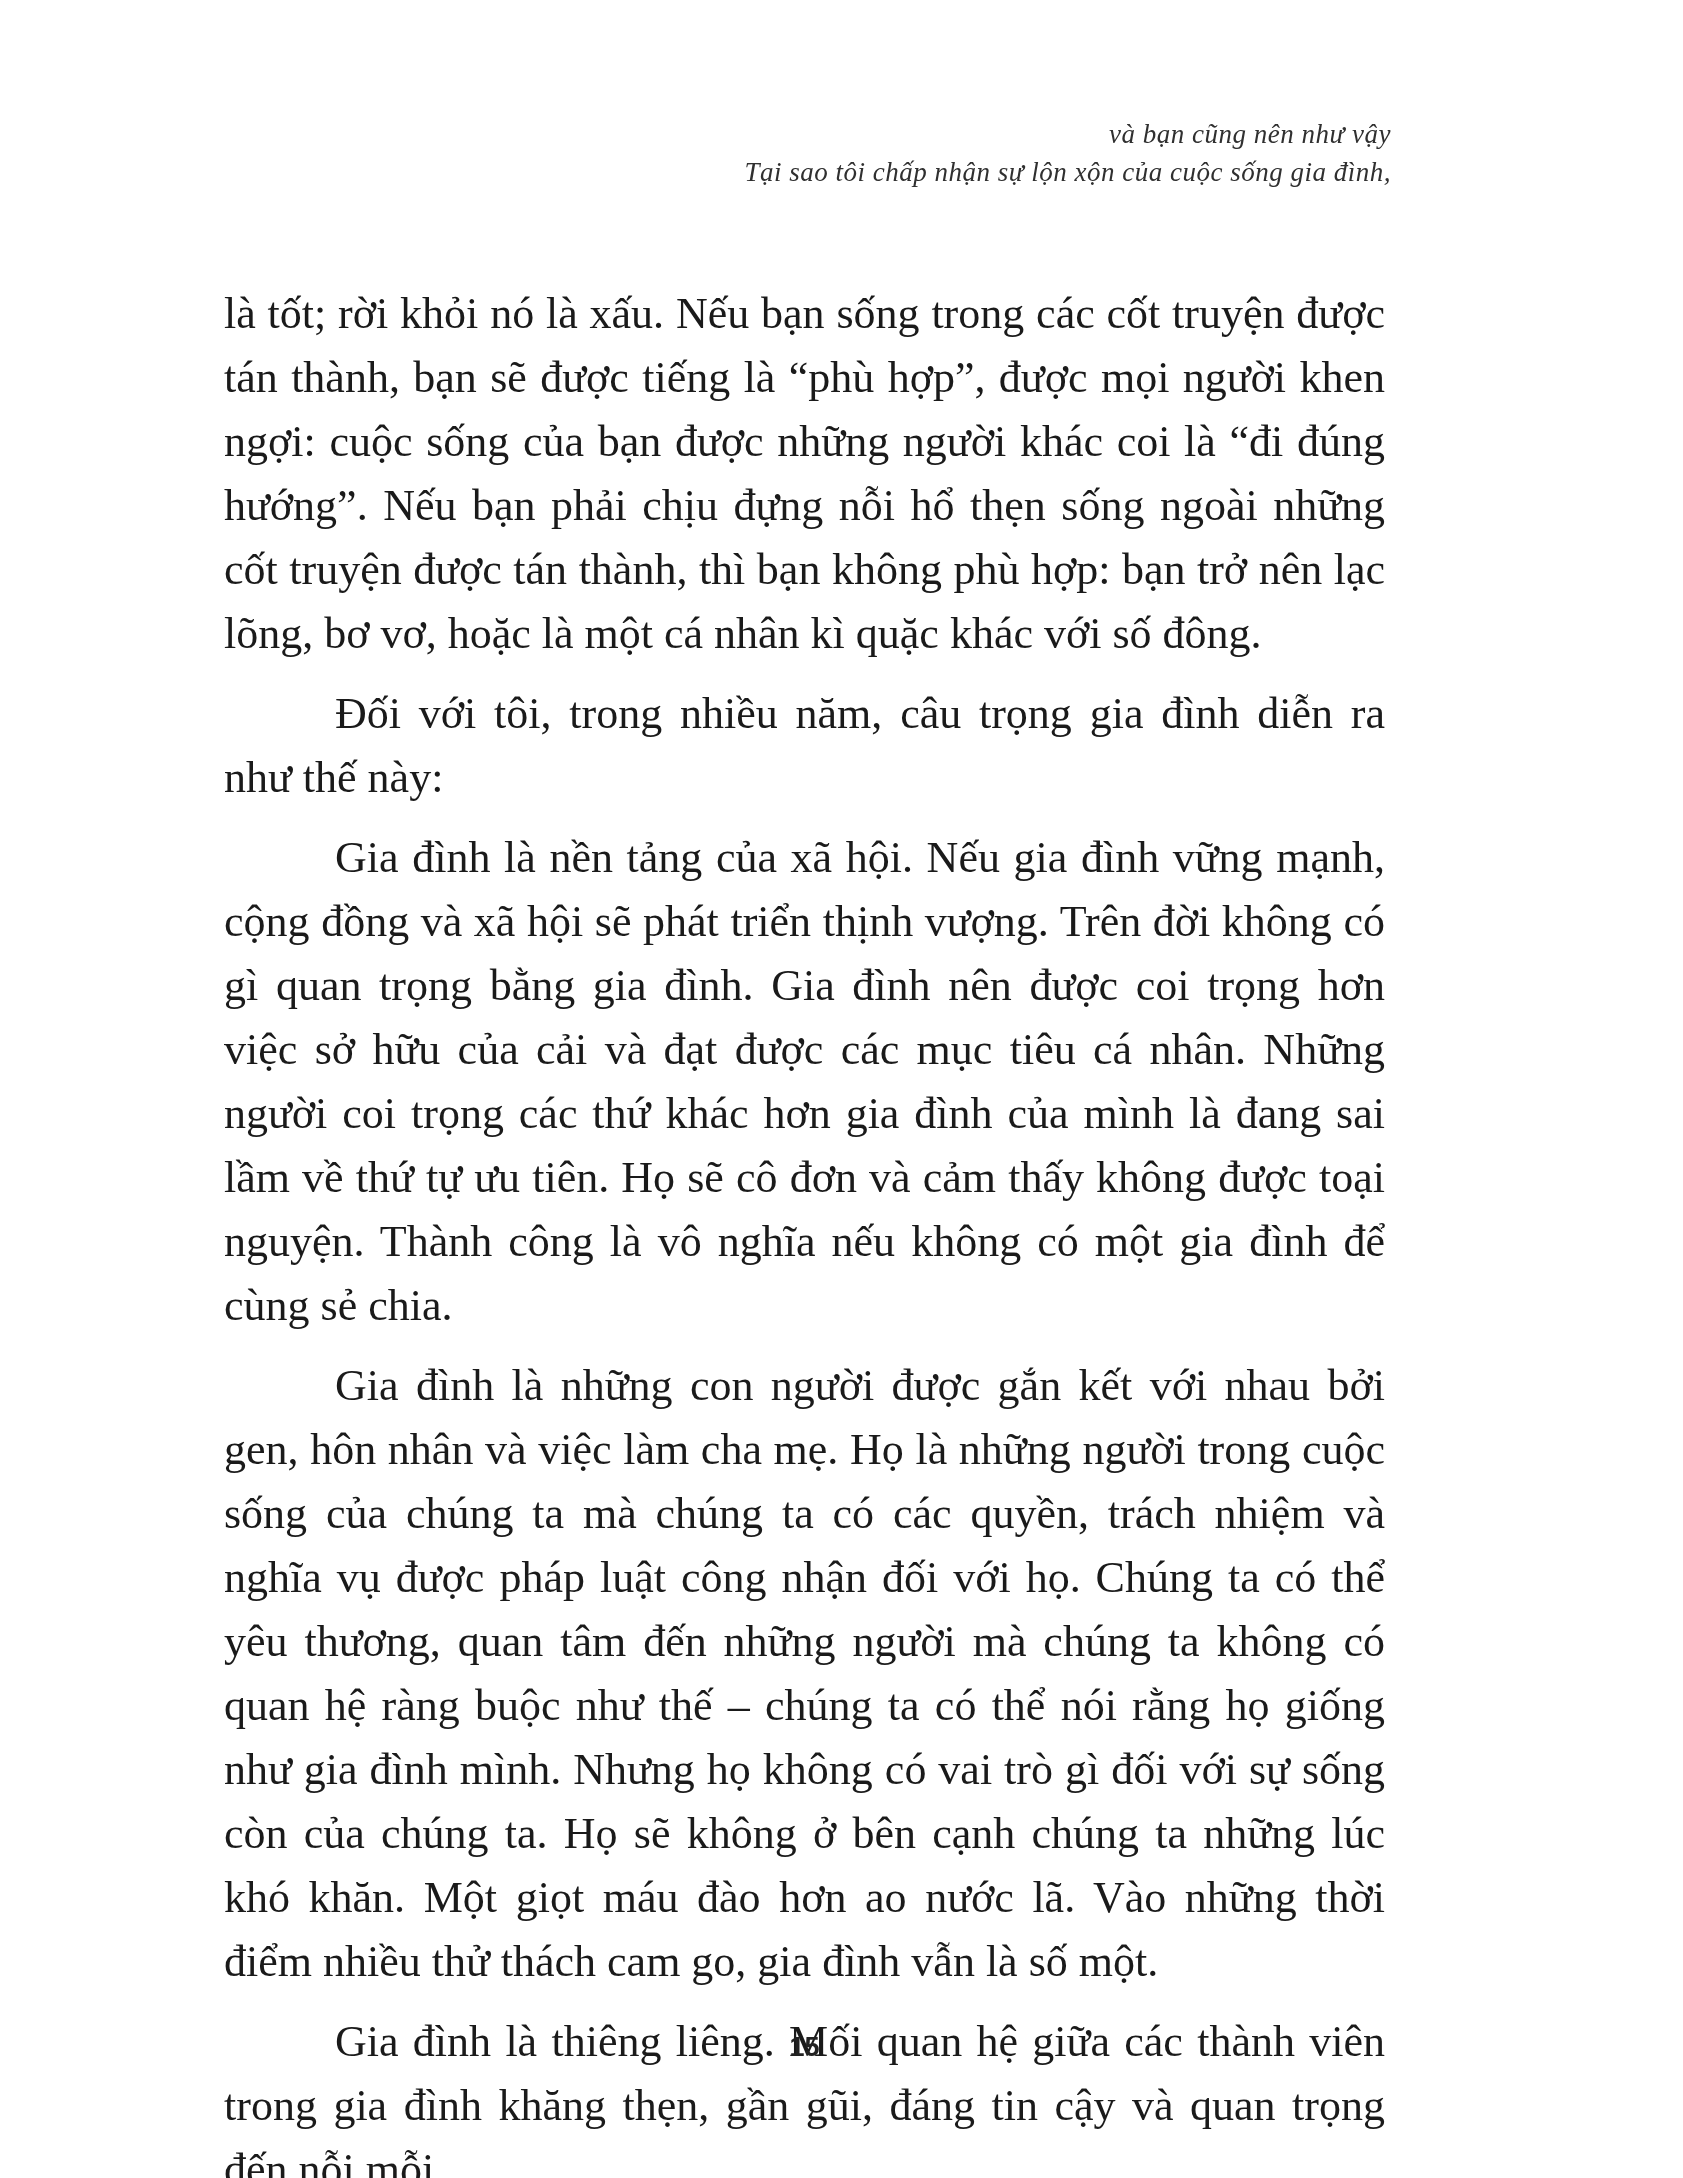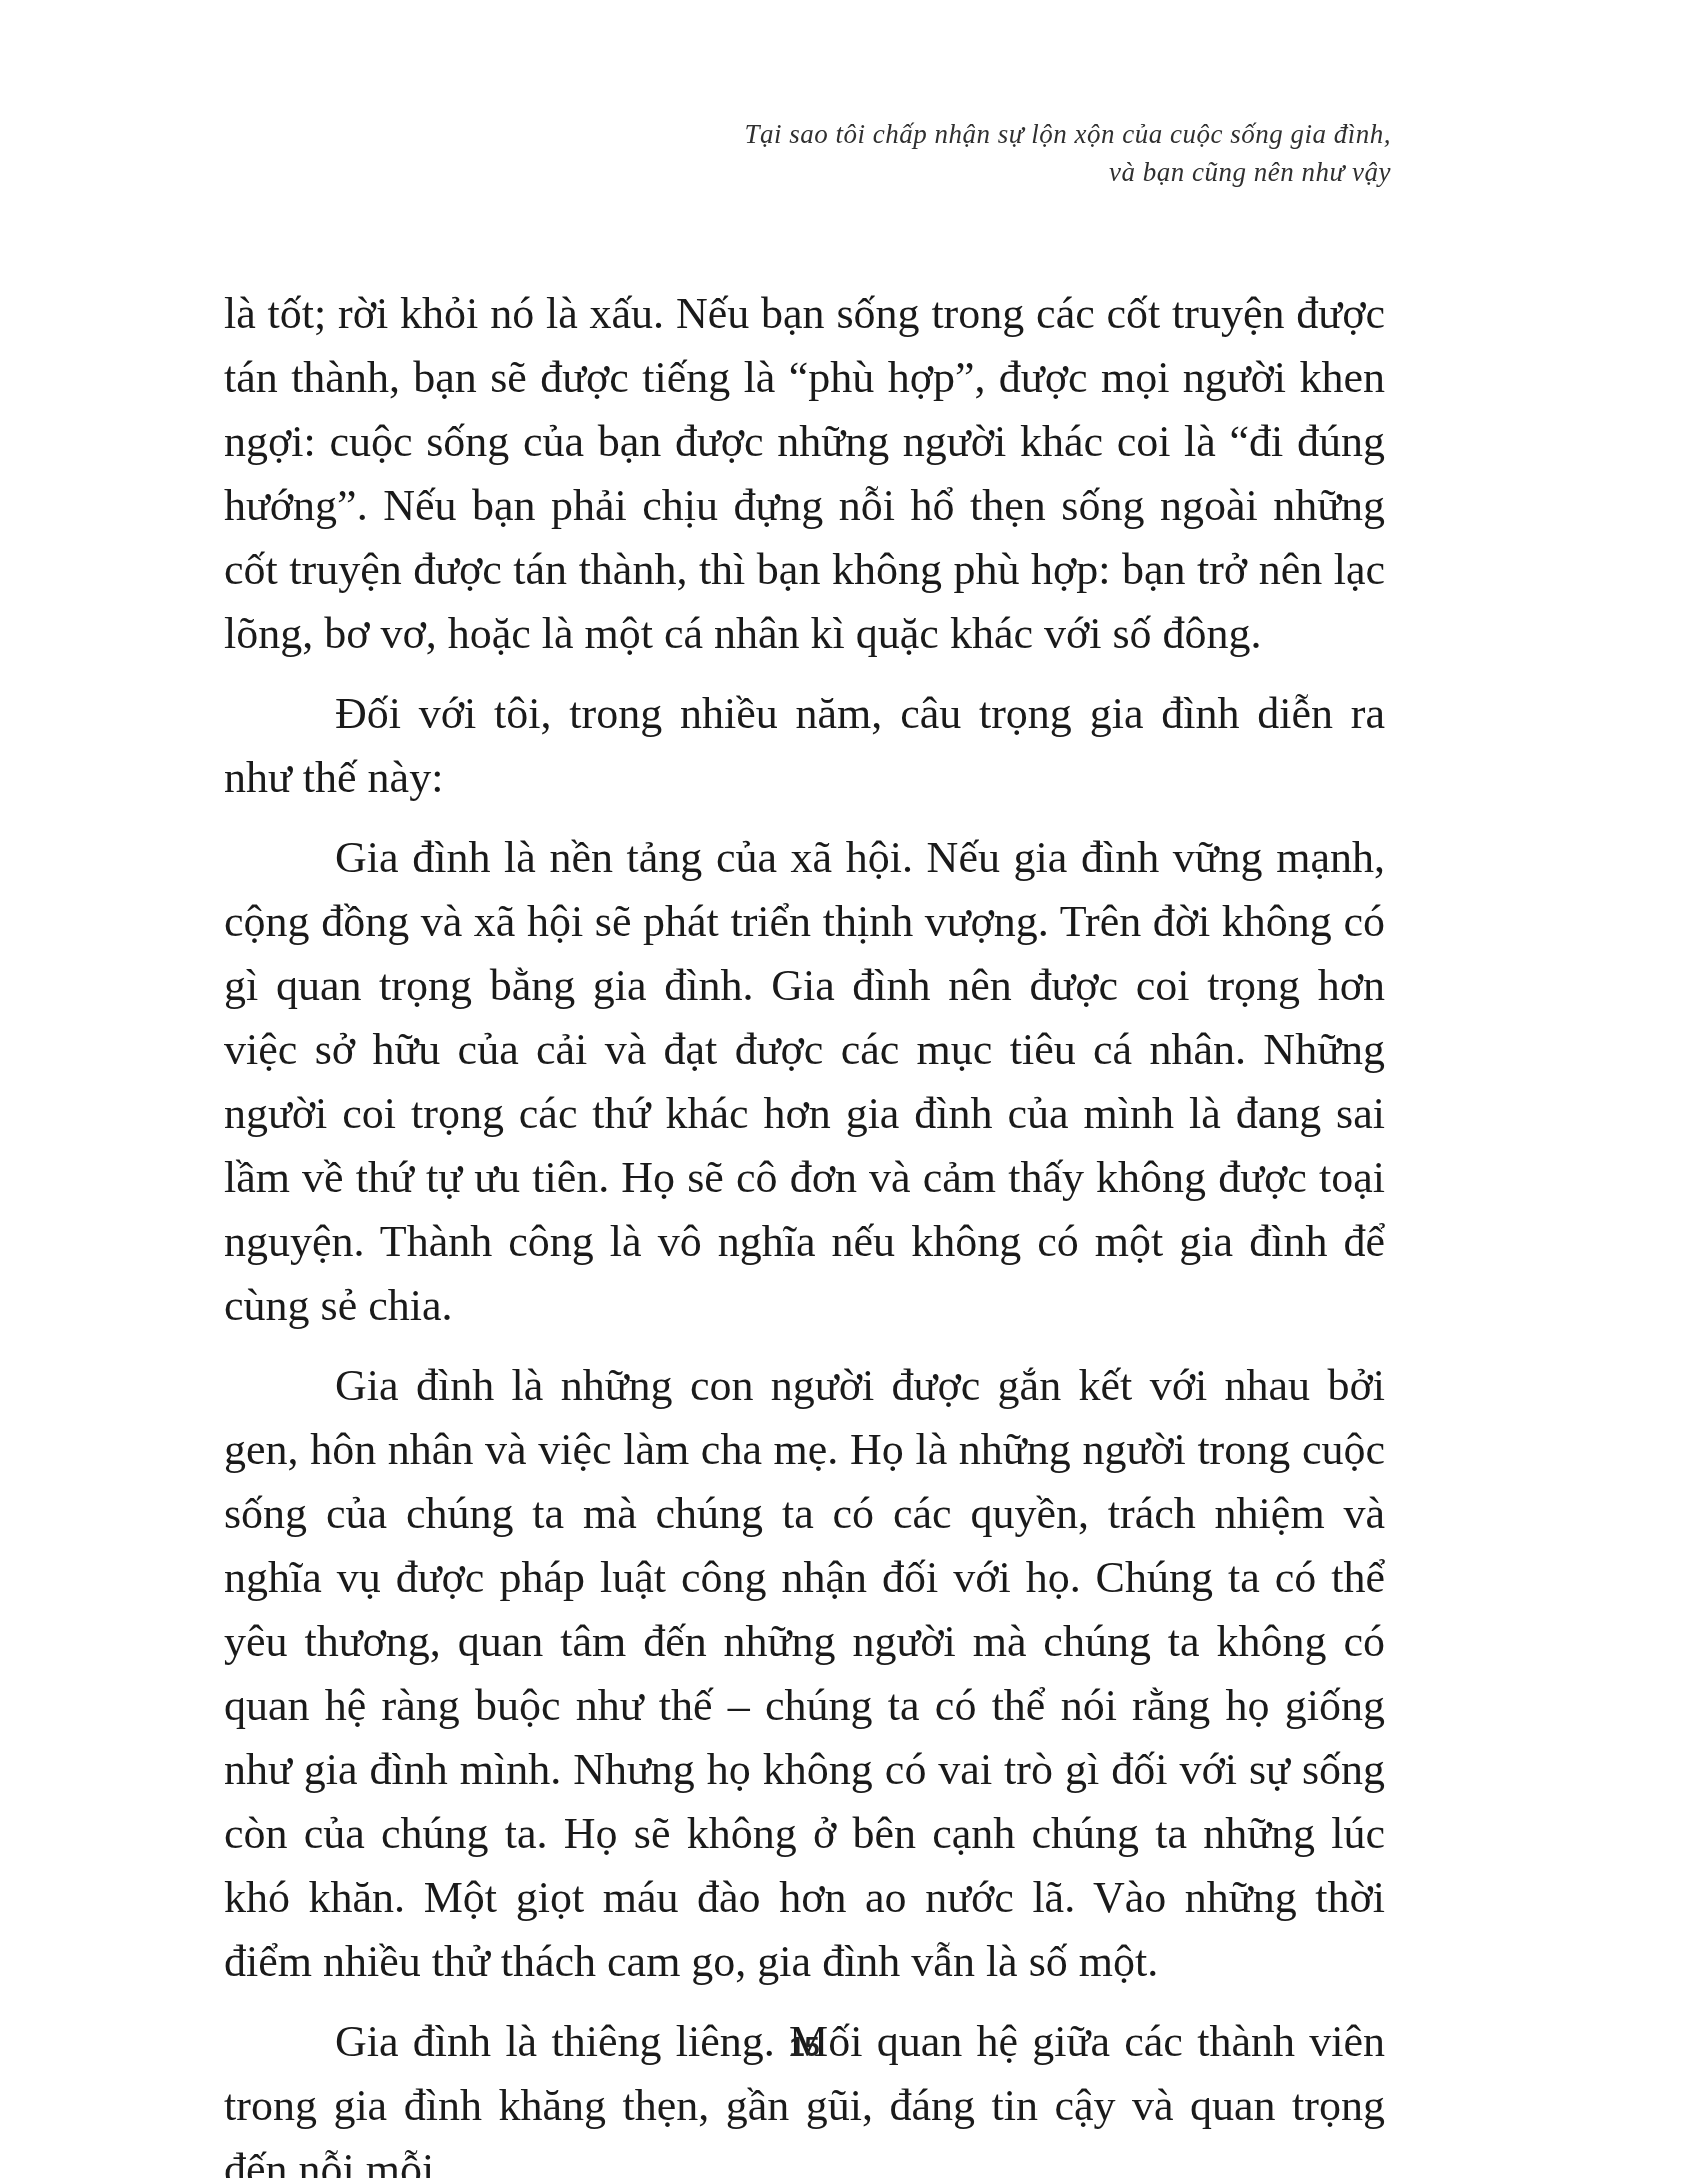--- a/index.html
+++ b/index.html
@@ -63,22 +63,22 @@
     color: #222222;
   }
 </style>
 </head>
 <body>
 
 <div class="page">
   <div class="content">
 
     <div class="running-header">
+      <span class="hline">và bạn cũng nên như vậy</span>
       <span class="hline">Tại sao tôi chấp nhận sự lộn xộn của cuộc sống gia đình,</span>
-      <span class="hline">và bạn cũng nên như vậy</span>
     </div>
 
     <div class="body-text">
 
     <p>là tốt; rời khỏi nó là xấu. Nếu bạn sống trong các cốt truyện được tán thành, bạn sẽ được tiếng là “phù hợp”, được mọi người khen ngợi: cuộc sống của bạn được những người khác coi là “đi đúng hướng”. Nếu bạn phải chịu đựng nỗi hổ thẹn sống ngoài những cốt truyện được tán thành, thì bạn không phù hợp: bạn trở nên lạc lõng, bơ vơ, hoặc là một cá nhân kì quặc khác với số đông.</p>
         <p class="indent">Đối với tôi, trong nhiều năm, câu trọng gia đình diễn ra như thế này:</p>
         <p class="italic indent">Gia đình là nền tảng của xã hội. Nếu gia đình vững mạnh, cộng đồng và xã hội sẽ phát triển thịnh vượng. Trên đời không có gì quan trọng bằng gia đình. Gia đình nên được coi trọng hơn việc sở hữu của cải và đạt được các mục tiêu cá nhân. Những người coi trọng các thứ khác hơn gia đình của mình là đang sai lầm về thứ tự ưu tiên. Họ sẽ cô đơn và cảm thấy không được toại nguyện. Thành công là vô nghĩa nếu không có một gia đình để cùng sẻ chia.</p>
         <p class="italic indent">Gia đình là những con người được gắn kết với nhau bởi gen, hôn nhân và việc làm cha mẹ. Họ là những người trong cuộc sống của chúng ta mà chúng ta có các quyền, trách nhiệm và nghĩa vụ được pháp luật công nhận đối với họ. Chúng ta có thể yêu thương, quan tâm đến những người mà chúng ta không có quan hệ ràng buộc như thế – chúng ta có thể nói rằng họ giống như gia đình mình. Nhưng họ không có vai trò gì đối với sự sống còn của chúng ta. Họ sẽ không ở bên cạnh chúng ta những lúc khó khăn. Một giọt máu đào hơn ao nước lã. Vào những thời điểm nhiều thử thách cam go, gia đình vẫn là số một.</p>
         <p class="italic indent">Gia đình là thiêng liêng. Mối quan hệ giữa các thành viên trong gia đình khăng thẹn, gần gũi, đáng tin cậy và quan trọng đến nỗi mỗi</p>
       </div>

